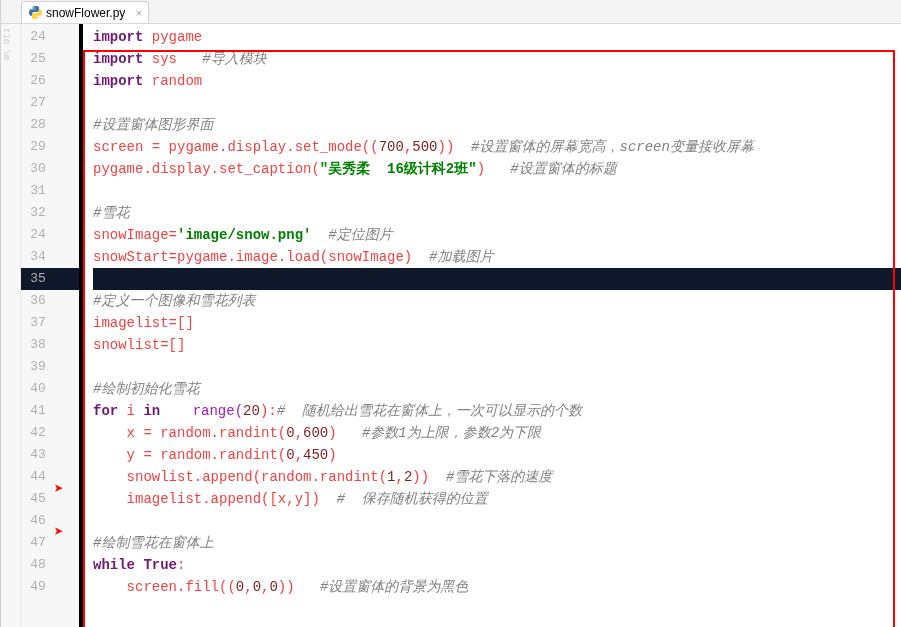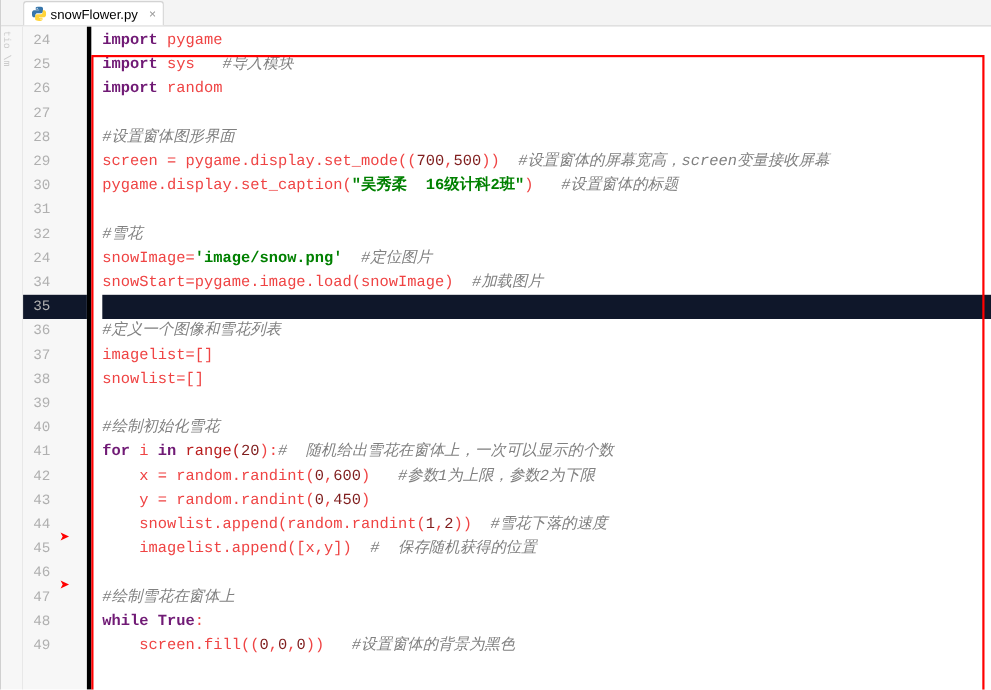--- a/index.html
+++ b/index.html
@@ -96,21 +96,21 @@
   }
   .arrow {
     position: absolute;
     font-size: 16px;
     color: #ff0000;
     font-weight: bold;
     pointer-events: none;
   }
   
   .kw { color: #701a75; font-weight: bold; }
-  .builtin { color: #b91c1c; }
+  .builtin { color: #a21caf; margin-left: 24px; }
   .str { color: #008000; font-weight: bold; }
   .num { color: #7f1d1d; }
   .cmt { color: #808080; font-style: italic; }
   .ident { color: #ef4444; }
 </style>
 </head>
 <body>
 
 <div class="ide">
   <div class="tabbar">

